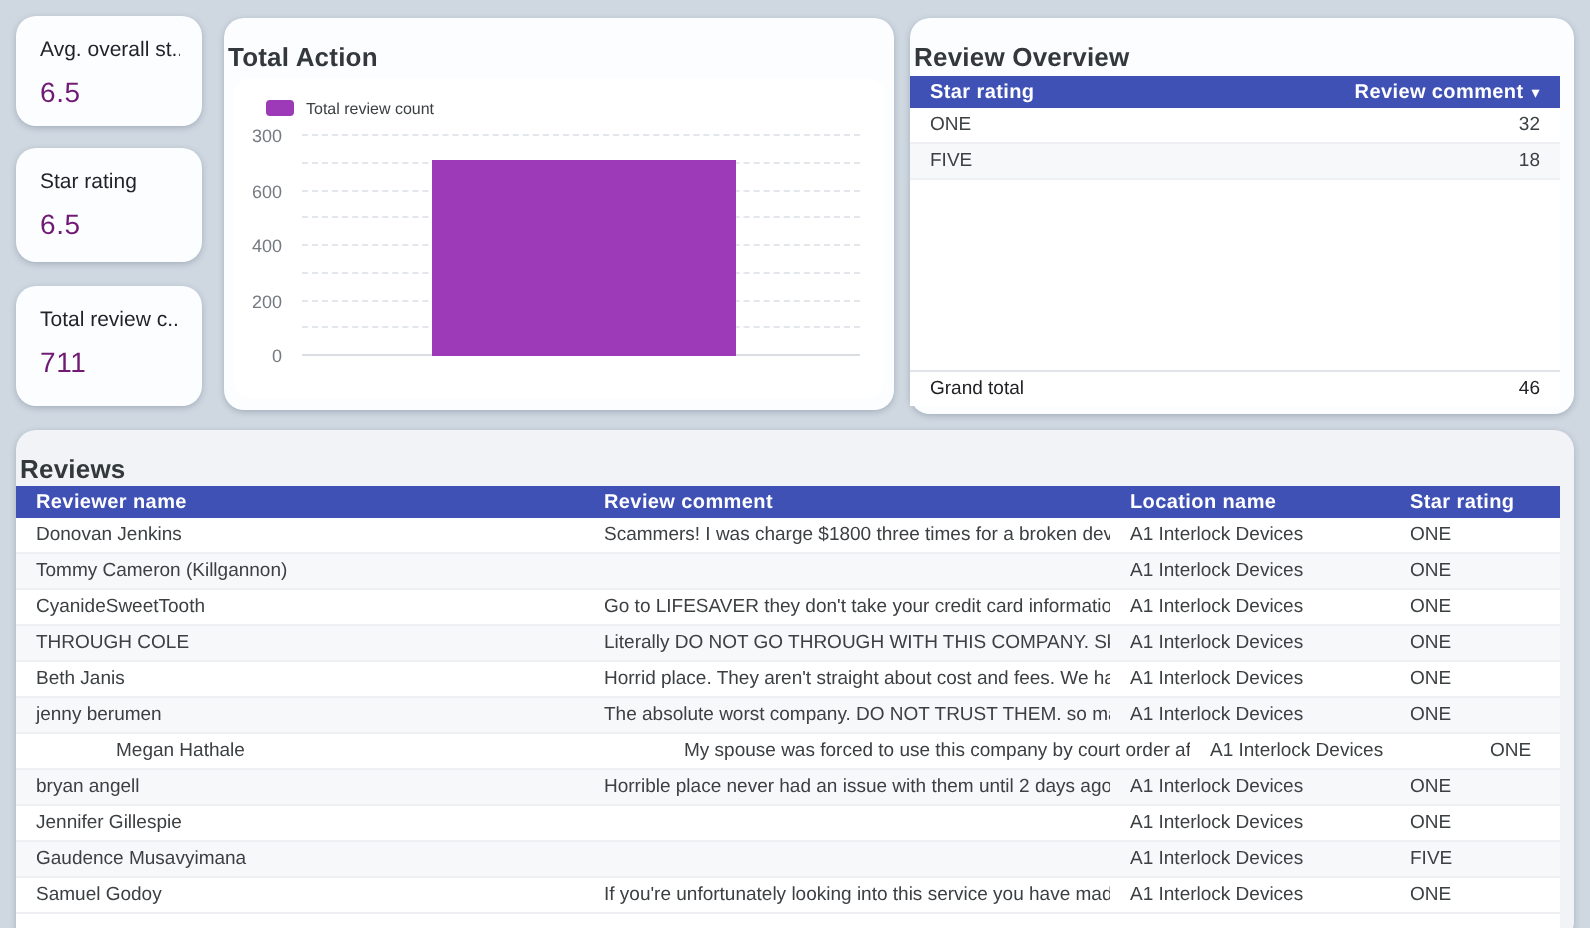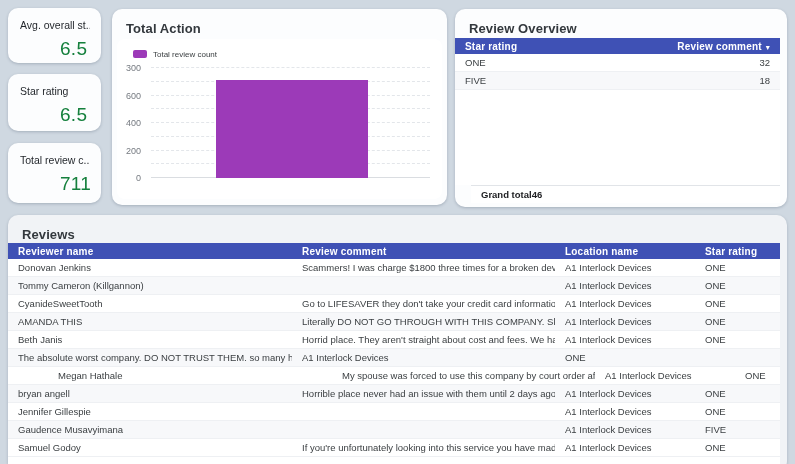--- a/index.html
+++ b/index.html
@@ -12,24 +12,24 @@
   .card{
     position:absolute;background:#fcfdfe;border-radius:10px;
     box-shadow:0 1px 3px rgba(40,55,80,.25);
   }
   
   .scorecard{left:8px;width:93px;padding:11px 11px 0 12px;box-sizing:border-box;}
   #sc1{top:8px;height:55px;}
   #sc2{top:74px;height:57px;}
   #sc3{top:143px;height:60px;}
   .sc-label{font-size:10.5px;color:#1f2328;white-space:nowrap;overflow:hidden;}
-  .sc-value{font-size:19px;color:#15803d;margin-top:7px;letter-spacing:.3px;margin-left:40px;}
+  .sc-value{font-size:14px;color:#701a75;margin-top:7px;letter-spacing:.3px;}
   
   #chart-card{left:112px;top:9px;width:335px;height:196px;}
-  .card-title{font-size:13px;font-weight:600;color:#33383d;padding:12px 0 0 14px;letter-spacing:.1px;}
+  .card-title{font-size:13px;font-weight:600;color:#33383d;padding:12px 0 0 2px;letter-spacing:.1px;}
   #chart-inner{position:absolute;left:5px;right:5px;top:30px;bottom:6px;background:#fff;border-radius:8px;}
   #chart-legend{position:absolute;left:16px;top:11px;display:flex;align-items:flex-start;gap:6px;}
   .legend-swatch{width:14px;height:8px;border-radius:2px;}
   .legend-label{font-size:8px;color:#3c4043;}
   #chart-plot{position:absolute;left:34px;right:12px;top:29px;height:110px;}
   .gridline{position:absolute;left:0;right:0;height:0;border-top:1px dashed #e3e6ea;}
   .gridline.zero{border-top:1px solid #dadde1;}
   #chart-yaxis{position:absolute;left:0;width:28px;top:29px;height:110px;}
   .ytick{position:absolute;right:4px;transform:translateY(50%);font-size:9px;color:#757a80;}
   .bar{position:absolute;bottom:0;}
@@ -37,23 +37,23 @@
   .tbl-header{color:#fff;font-size:10px;font-weight:bold;letter-spacing:.2px;}
   .trow{font-size:9.5px;color:#3c4043;border-bottom:1px solid #eef0f3;background:#fff;
         display:flex;align-items:center;box-sizing:border-box;height:18px;}
   .trow:nth-child(even){background:#f7f8fa;}
   
   #overview-card{left:455px;top:9px;width:332px;height:198px;}
   #ov-header{position:absolute;left:0;right:7px;top:29px;height:16px;display:flex;
              justify-content:space-between;align-items:center;padding:0 10px;box-sizing:border-box;}
   #ov-body{position:absolute;left:0;right:7px;top:45px;bottom:22px;background:#fff;}
   .ov-row{display:flex;justify-content:space-between;padding:0 10px;}
-  #ov-total{position:absolute;left:16px;right:7px;bottom:4px;height:18px;display:flex;
-            align-items:center;padding:0 10px;box-sizing:border-box;
-            border-top:1px solid #e1e4e8;font-size:9.5px;font-weight:bold;color:#202124;background:#fff;}
+  #ov-total{position:absolute;left:0;right:7px;bottom:4px;height:18px;display:flex;
+            justify-content:space-between;align-items:center;padding:0 10px;box-sizing:border-box;
+            border-top:1px solid #e1e4e8;font-size:9.5px;font-weight:normal;color:#202124;background:#fff;}
   .sort-arrow{font-size:8px;margin-left:4px;}
   
   #reviews-card{left:8px;top:215px;width:779px;height:256px;background:#f1f3f6;}
   #rv-table{position:absolute;left:0;right:7px;top:28px;bottom:6px;background:#fff;overflow:hidden;}
   .rv-grid{display:grid;grid-template-columns:284px 263px 140px 1fr;align-items:center;height:100%;}
   #rv-header{height:16px;display:block;}
   #rv-header .rv-grid{height:16px;}
   .rv-cell{padding-left:10px;white-space:nowrap;overflow:hidden;}
 </style>
 </head>
@@ -161,38 +161,39 @@
     <div class="rv-grid" style="width:100%;">
       <span class="rv-cell">CyanideSweetTooth</span>
       <span class="rv-cell">Go to LIFESAVER they don't take your credit card information!! A1...</span>
       <span class="rv-cell">A1 Interlock Devices</span>
       <span class="rv-cell">ONE</span>
     </div>
   </div>
 
   <div class="trow">
     <div class="rv-grid" style="width:100%;">
-      <span class="rv-cell">AMANDA THIS</span>
+      <span class="rv-cell">THROUGH COLE</span>
       <span class="rv-cell">Literally DO NOT GO THROUGH WITH THIS COMPANY. Skyfine...</span>
       <span class="rv-cell">A1 Interlock Devices</span>
       <span class="rv-cell">ONE</span>
     </div>
   </div>
 
   <div class="trow">
     <div class="rv-grid" style="width:100%;">
       <span class="rv-cell">Beth Janis</span>
       <span class="rv-cell">Horrid place. They aren't straight about cost and fees. We have b...</span>
       <span class="rv-cell">A1 Interlock Devices</span>
       <span class="rv-cell">ONE</span>
     </div>
   </div>
 
   <div class="trow">
     <div class="rv-grid" style="width:100%;">
+      <span class="rv-cell">jenny berumen</span>
       <span class="rv-cell">The absolute worst company. DO NOT TRUST THEM. so many hi...</span>
       <span class="rv-cell">A1 Interlock Devices</span>
       <span class="rv-cell">ONE</span>
     </div>
   </div>
 
   <div class="trow">
     <div class="rv-grid" style="width:100%;margin-left:40px;">
       <span class="rv-cell">Megan Hathale</span>
       <span class="rv-cell">My spouse was forced to use this company by court order after a ...</span>

